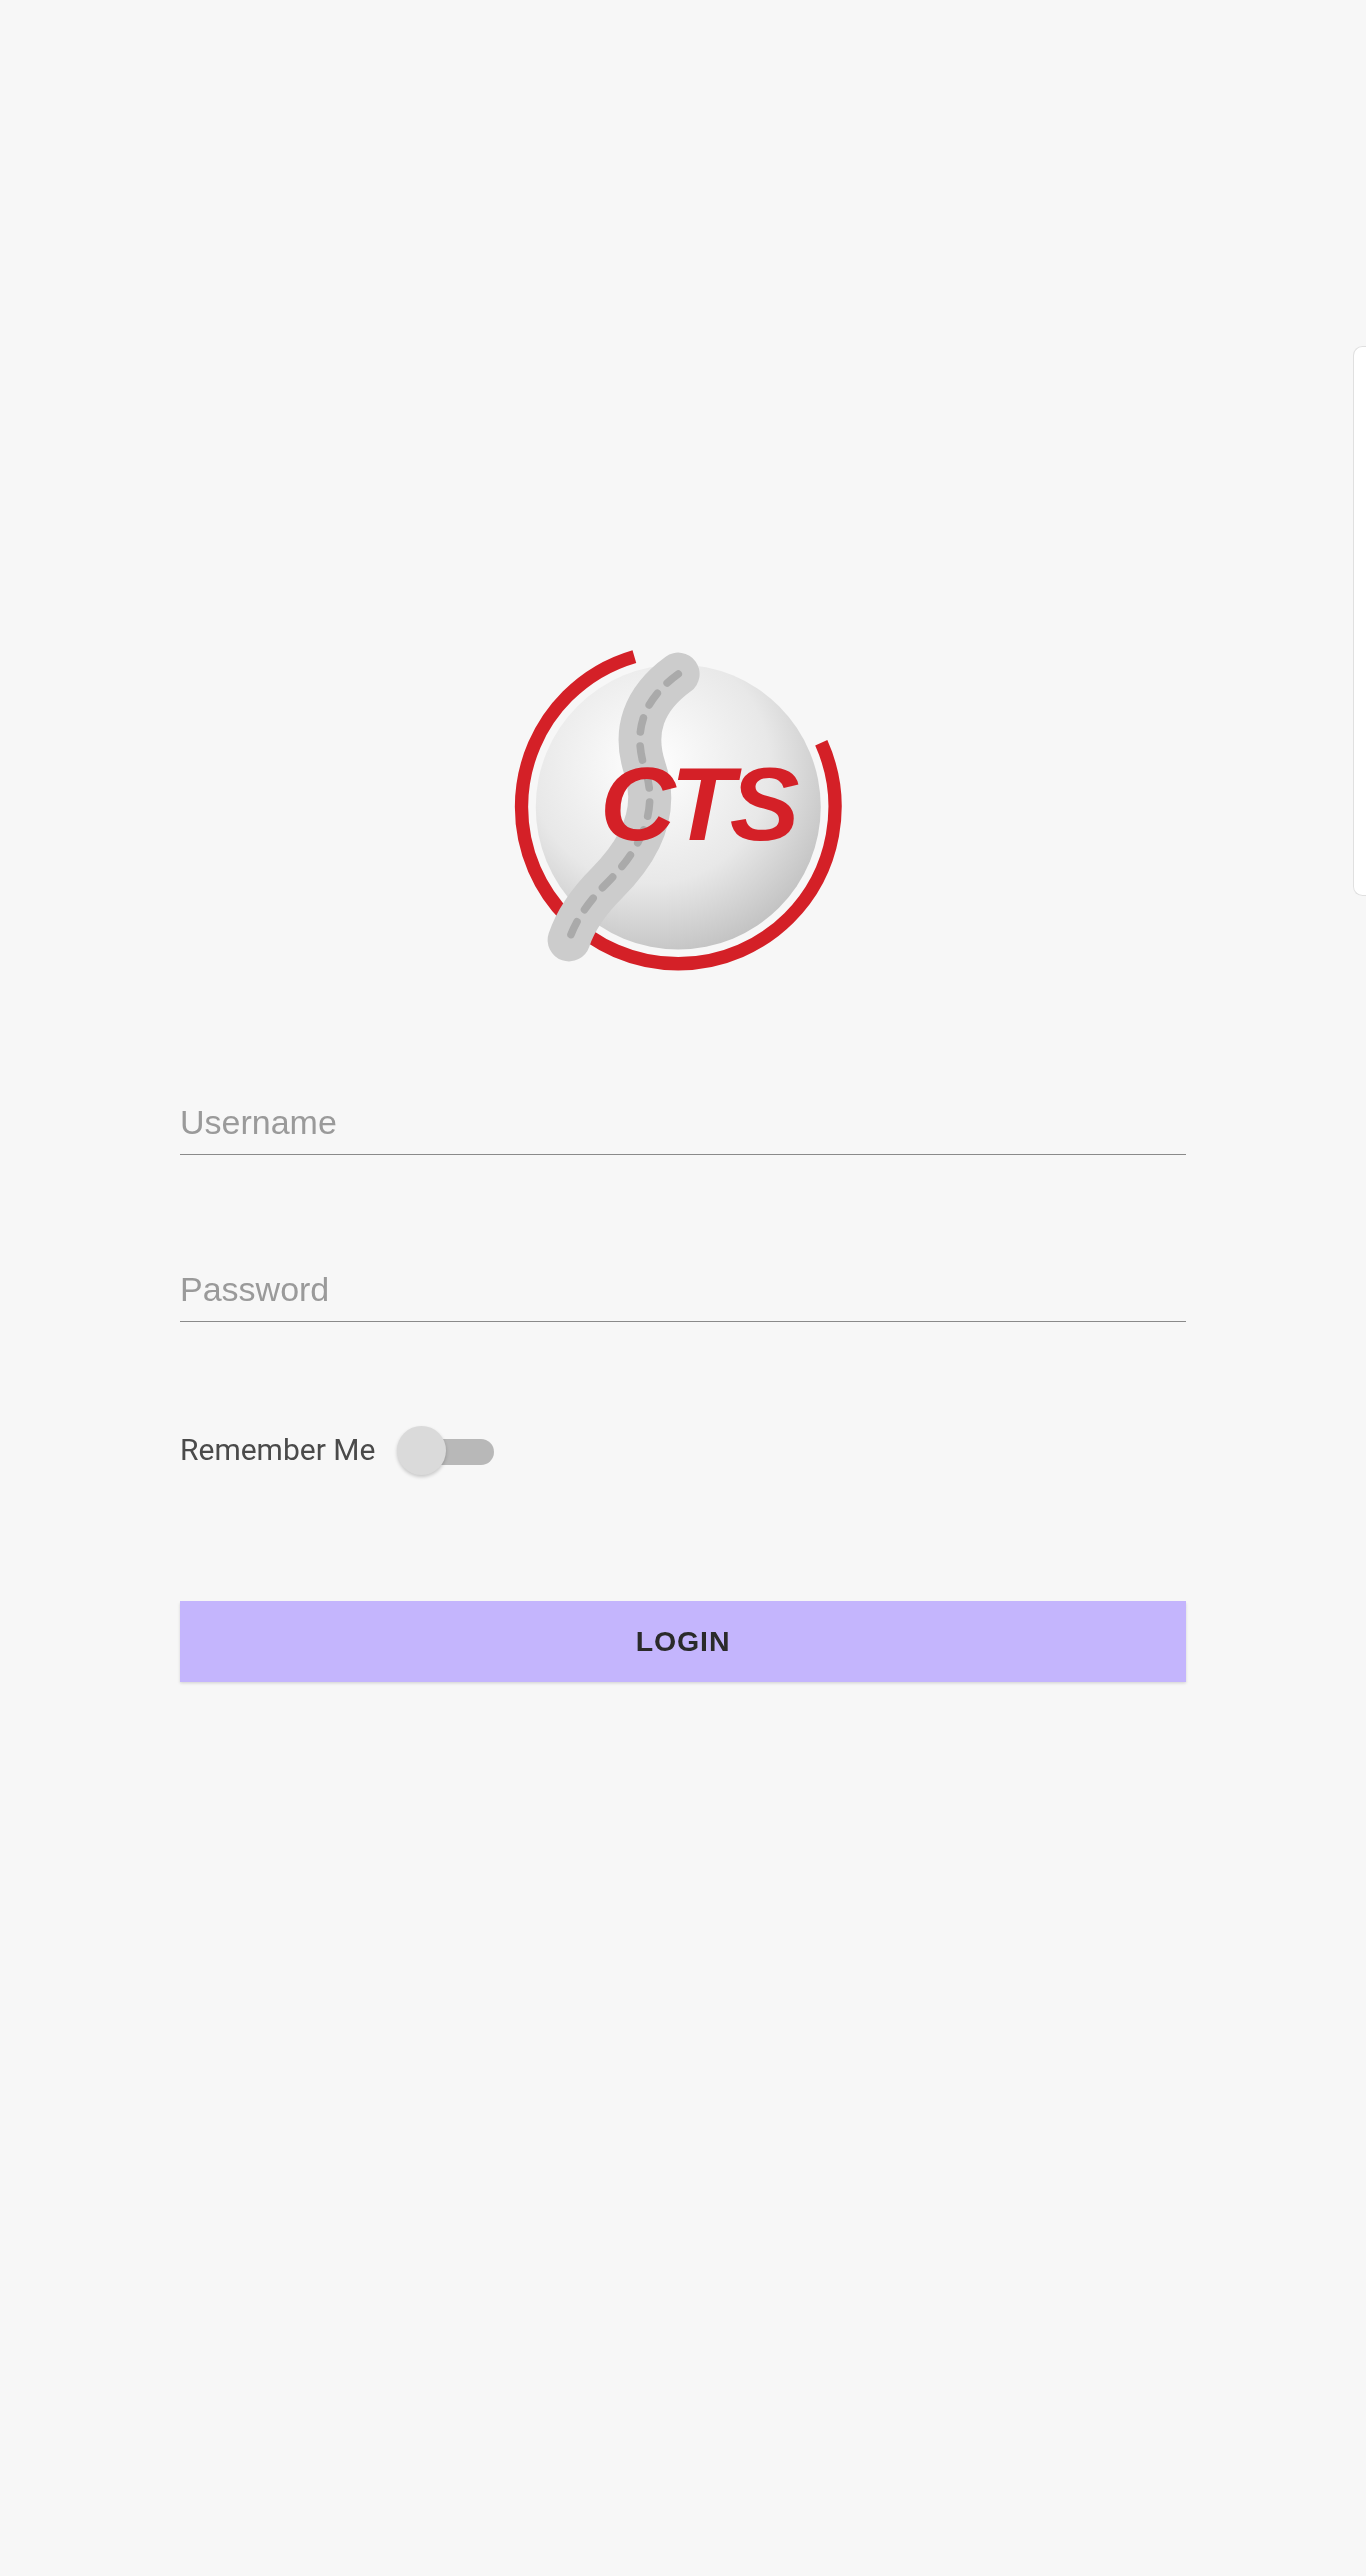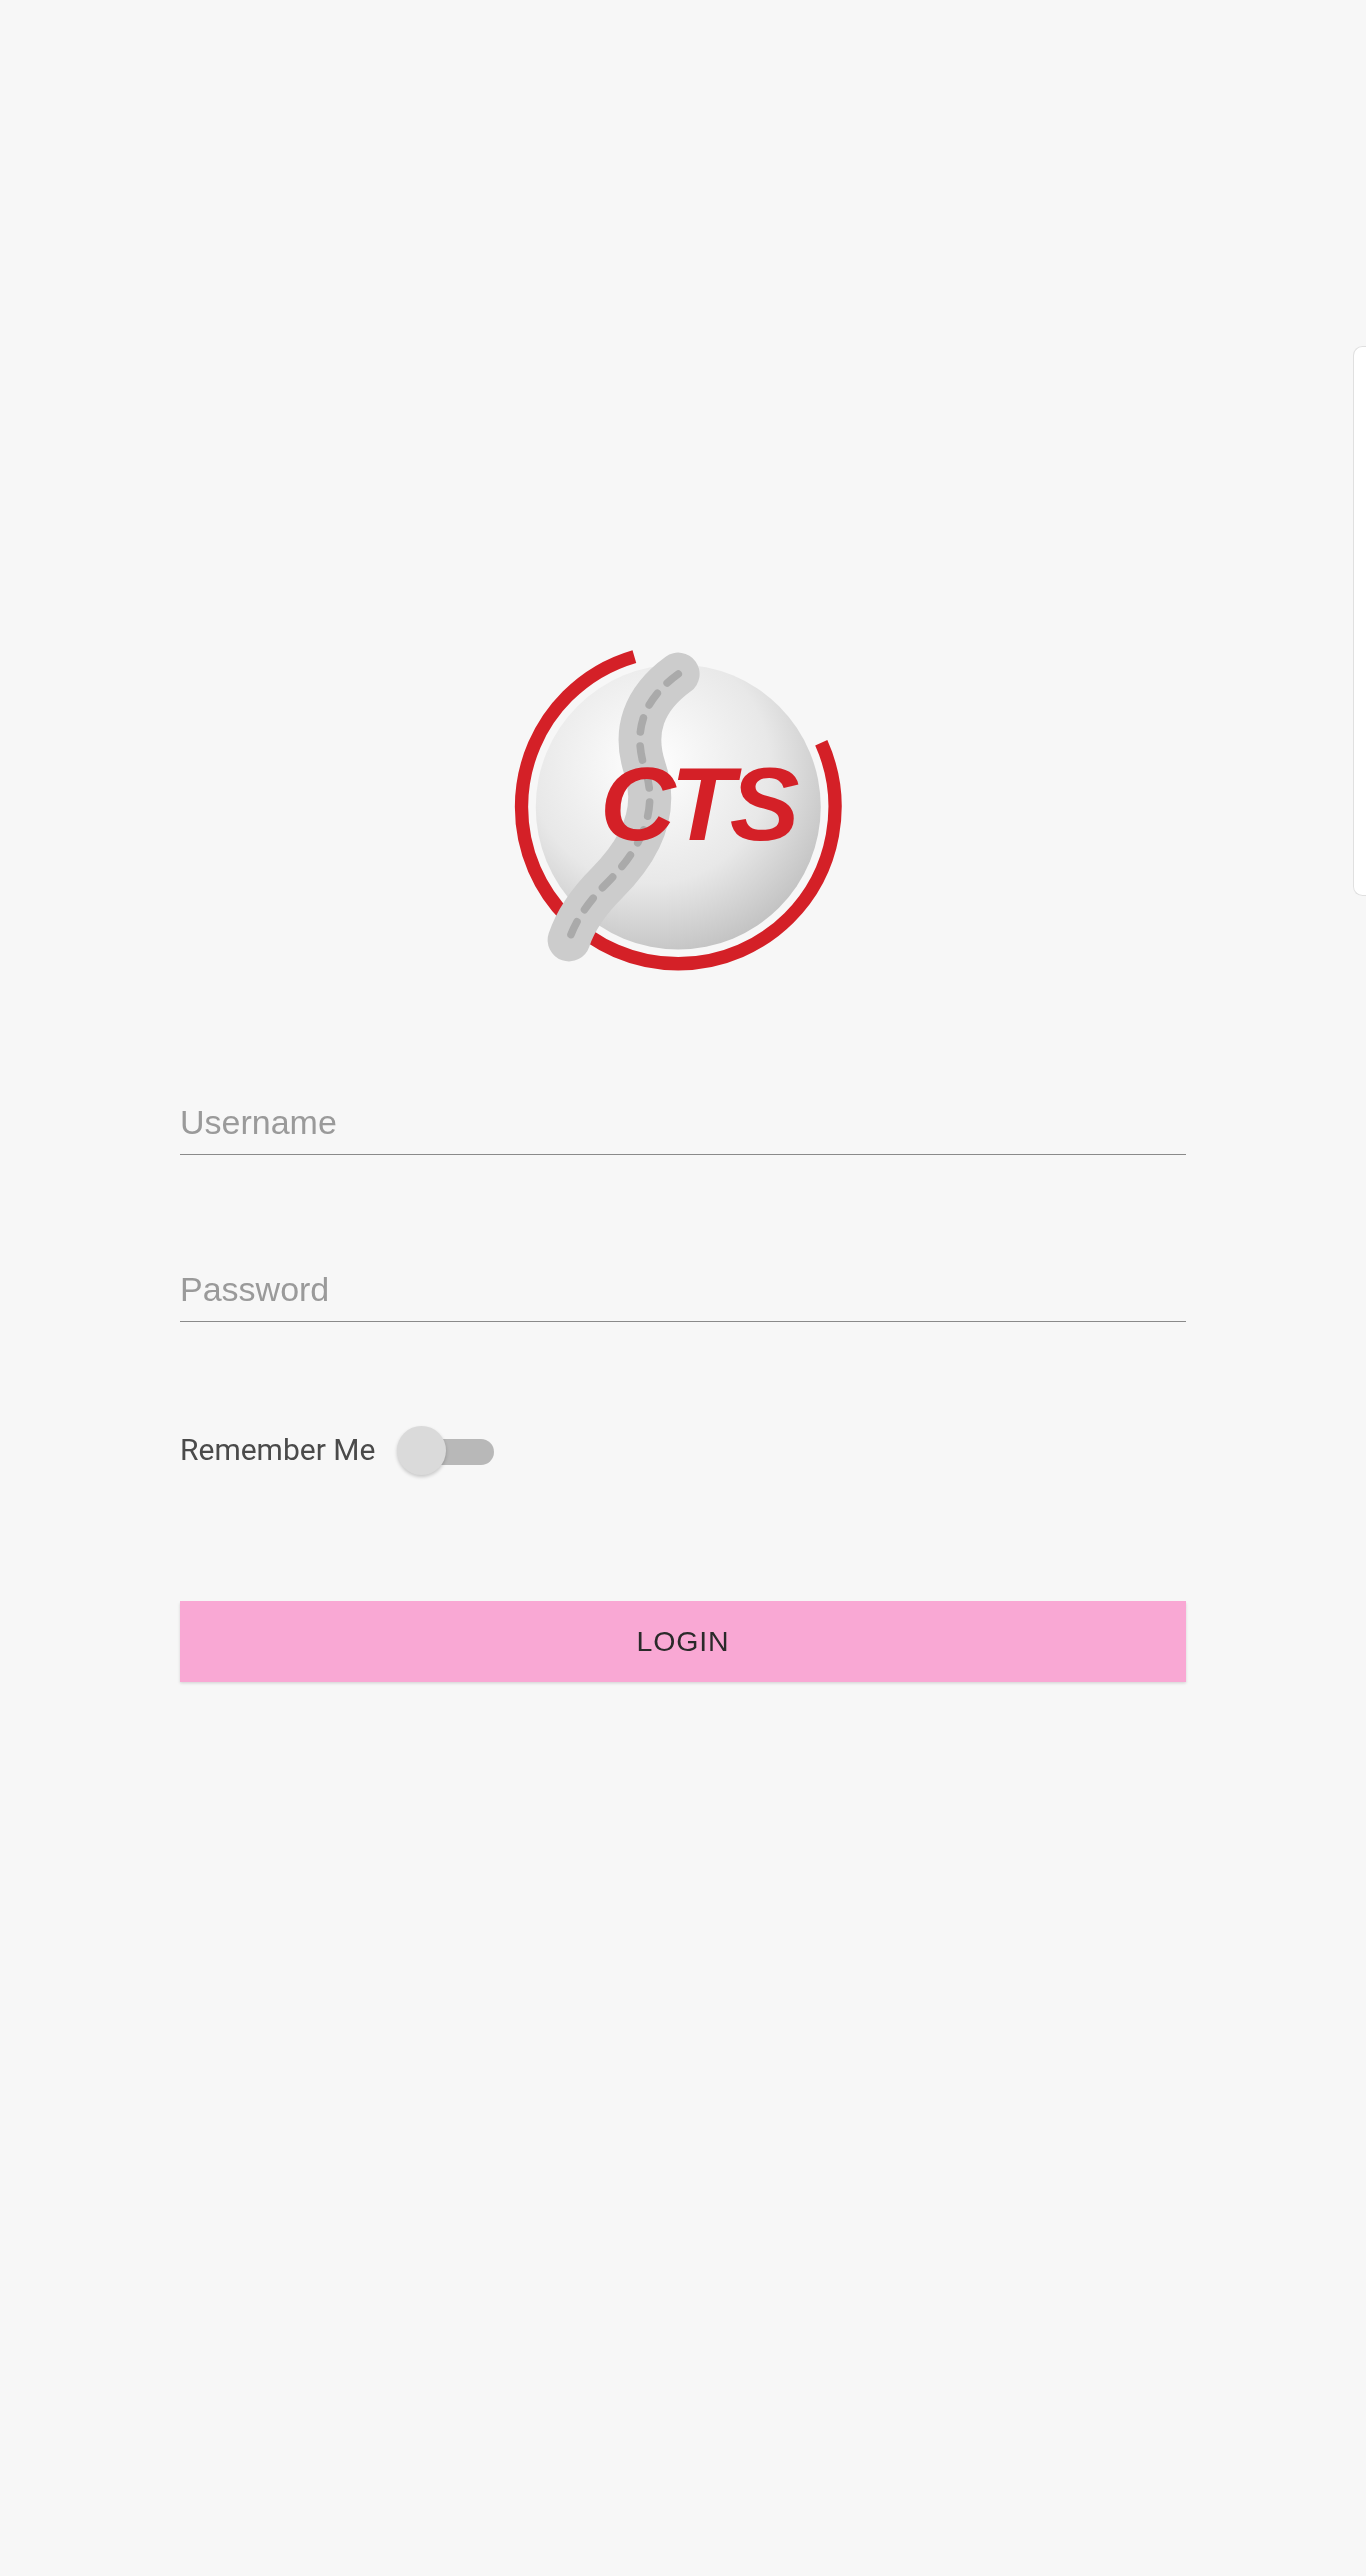--- a/index.html
+++ b/index.html
@@ -93,24 +93,24 @@
       width: 49px;
       height: 49px;
       background-color: #dadada;
       border-radius: 50%;
       box-shadow: 0 1.9px 3.8px rgba(0,0,0,0.2);
     }
     
     .login-button {
       width: 100%;
       height: 81px;
-      background-color: #f9a8d4;
+      background-color: #c4b5fd;
       border: none;
       font-size: 28.5px;
-      font-weight: 400;
+      font-weight: 700;
       letter-spacing: 0.9px;
       color: #2a2a2a;
       cursor: pointer;
       box-shadow: 0 1.9px 2.8px rgba(0,0,0,0.15);
       margin-bottom: 95px;
     }
     
     .forgot-link {
       display: block;
       text-align: center;

